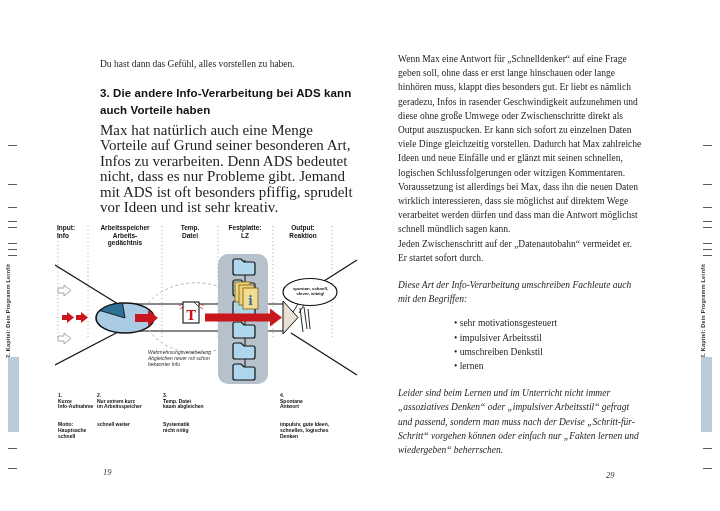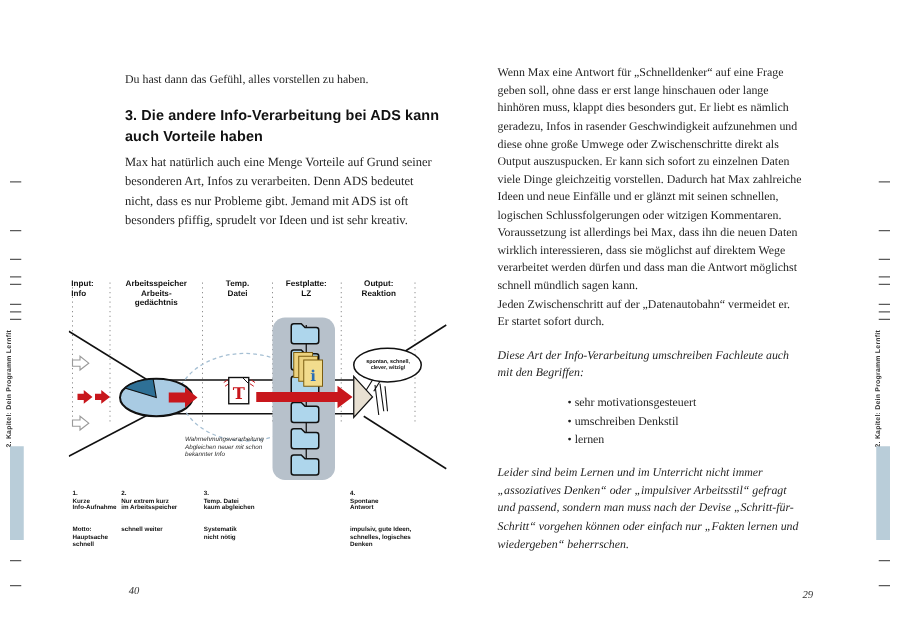--- a/index.html
+++ b/index.html
@@ -5,30 +5,30 @@
   html,body{margin:0;padding:0;}
   body{
     width:720px;height:511px;position:relative;overflow:hidden;
     background:#ffffff;font-family:"Liberation Sans",sans-serif;color:#1e1e1e;
   }
   
   .serif{font-family:"Liberation Serif","DejaVu Serif",serif;}
   .intro{position:absolute;left:100px;top:57px;width:262px;font-size:9.5px;line-height:14px;}
   .heading{position:absolute;left:100px;top:85px;width:268px;
     font:bold 11.5px/17px "Liberation Sans",sans-serif;letter-spacing:.1px;color:#111;}
-  .lbody{position:absolute;left:100px;top:123px;width:254px;font-size:10px;line-height:15.4px;}
+  .lbody{position:absolute;left:100px;top:123px;width:254px;font-size:15px;line-height:15.4px;}
   .rcol{position:absolute;left:398px;top:52px;width:244px;font-size:9.5px;line-height:14.2px;}
   .rcol p{margin:0;}
   .rcol .gap{margin-top:13px;font-style:italic;}
   .rcol ul{list-style:none;margin:10px 0 0 0;padding:0 0 0 56px;}
   .rcol li{line-height:14.2px;}
   .rcol li::before{content:"\2022\00a0";}
   .pagenum{position:absolute;font:italic 8.5px "Liberation Serif",serif;color:#333;}
   .pagenum.left{left:103px;top:467px;}
-  .pagenum.right{left:642px;top:470px;font-style:italic;}
+  .pagenum.right{left:606px;top:470px;font-style:italic;}
   
   .tick{position:absolute;height:1px;background:#5a5a5a;}
   .tick.l{left:8px;width:9px;}
   .tick.r{left:703px;width:9px;}
   .vtab{
     position:absolute;top:250px;height:108px;width:12px;
     writing-mode:vertical-rl;transform:rotate(180deg);
     font:bold 5.5px "Liberation Sans",sans-serif;color:#333;
     text-align:left;letter-spacing:.2px;
   }
@@ -83,21 +83,21 @@
 <div class="tick r" style="top:468px"></div>
 
 <div class="vtab l">2. Kapitel: Dein Programm Lernfit</div>
 <div class="tabbar l"></div>
 <div class="vtab r">2. Kapitel: Dein Programm Lernfit</div>
 <div class="tabbar r"></div>
 
 <div class="intro serif">Du hast dann das Gefühl, alles vorstellen zu haben.</div>
 <div class="heading">3. Die andere Info-Verarbeitung bei ADS kann auch Vorteile haben</div>
 <div class="lbody serif">Max hat natürlich auch eine Menge Vorteile auf Grund seiner besonderen Art, Infos zu verarbeiten. Denn ADS bedeutet nicht, dass es nur Probleme gibt. Jemand mit ADS ist oft besonders pfiffig, sprudelt vor Ideen und ist sehr kreativ.</div>
-<div class="pagenum left">40</div>
+<div class="pagenum left">19</div>
 
 <svg class="diagram-svg" width="306" height="240" viewBox="0 0 306 240">
 
   <g stroke="#8f8f8f" stroke-width="0.8" stroke-dasharray="1,2.8">
     <line x1="3" y1="4" x2="3" y2="118"></line>
     <line x1="33" y1="4" x2="33" y2="118"></line>
     <line x1="107" y1="4" x2="107" y2="118"></line>
     <line x1="163" y1="4" x2="163" y2="118"></line>
     <line x1="218" y1="4" x2="218" y2="118"></line>
     <line x1="277" y1="4" x2="277" y2="118"></line>
@@ -223,18 +223,19 @@
 schnelles, logisches
 Denken</div>
 </div>
 
 <div class="rcol serif">
   <p>Wenn Max eine Antwort für „Schnelldenker“ auf eine Frage geben soll, ohne dass er erst lange hinschauen oder lange hinhören muss, klappt dies besonders gut. Er liebt es nämlich geradezu, Infos in rasender Geschwindigkeit aufzunehmen und diese ohne große Umwege oder Zwischenschritte direkt als Output auszuspucken. Er kann sich sofort zu einzelnen Daten viele Dinge gleichzeitig vorstellen. Dadurch hat Max zahlreiche Ideen und neue Einfälle und er glänzt mit seinen schnellen, logischen Schlussfolgerungen oder witzigen Kommentaren. Voraussetzung ist allerdings bei Max, dass ihn die neuen Daten wirklich interessieren, dass sie möglichst auf direktem Wege verarbeitet werden dürfen und dass man die Antwort möglichst schnell mündlich sagen kann.</p>
   <p>Jeden Zwischenschritt auf der „Datenautobahn“ vermeidet er. Er startet sofort durch.</p>
   <p class="gap">Diese Art der Info-Verarbeitung umschreiben Fachleute auch mit den Begriffen:</p>
   <ul>
     <li>sehr motivationsgesteuert</li>
+    <li>impulsiver Arbeitsstil</li>
     <li>umschreiben Denkstil</li>
     <li>lernen</li>
   </ul>
   <p class="gap">Leider sind beim Lernen und im Unterricht nicht immer „assoziatives Denken“ oder „impulsiver Arbeitsstil“ gefragt und passend, sondern man muss nach der Devise „Schritt-für-Schritt“ vorgehen können oder einfach nur „Fakten lernen und wiedergeben“ beherrschen.</p>
 </div>
 <div class="pagenum right">29</div>
 
 </body></html>

